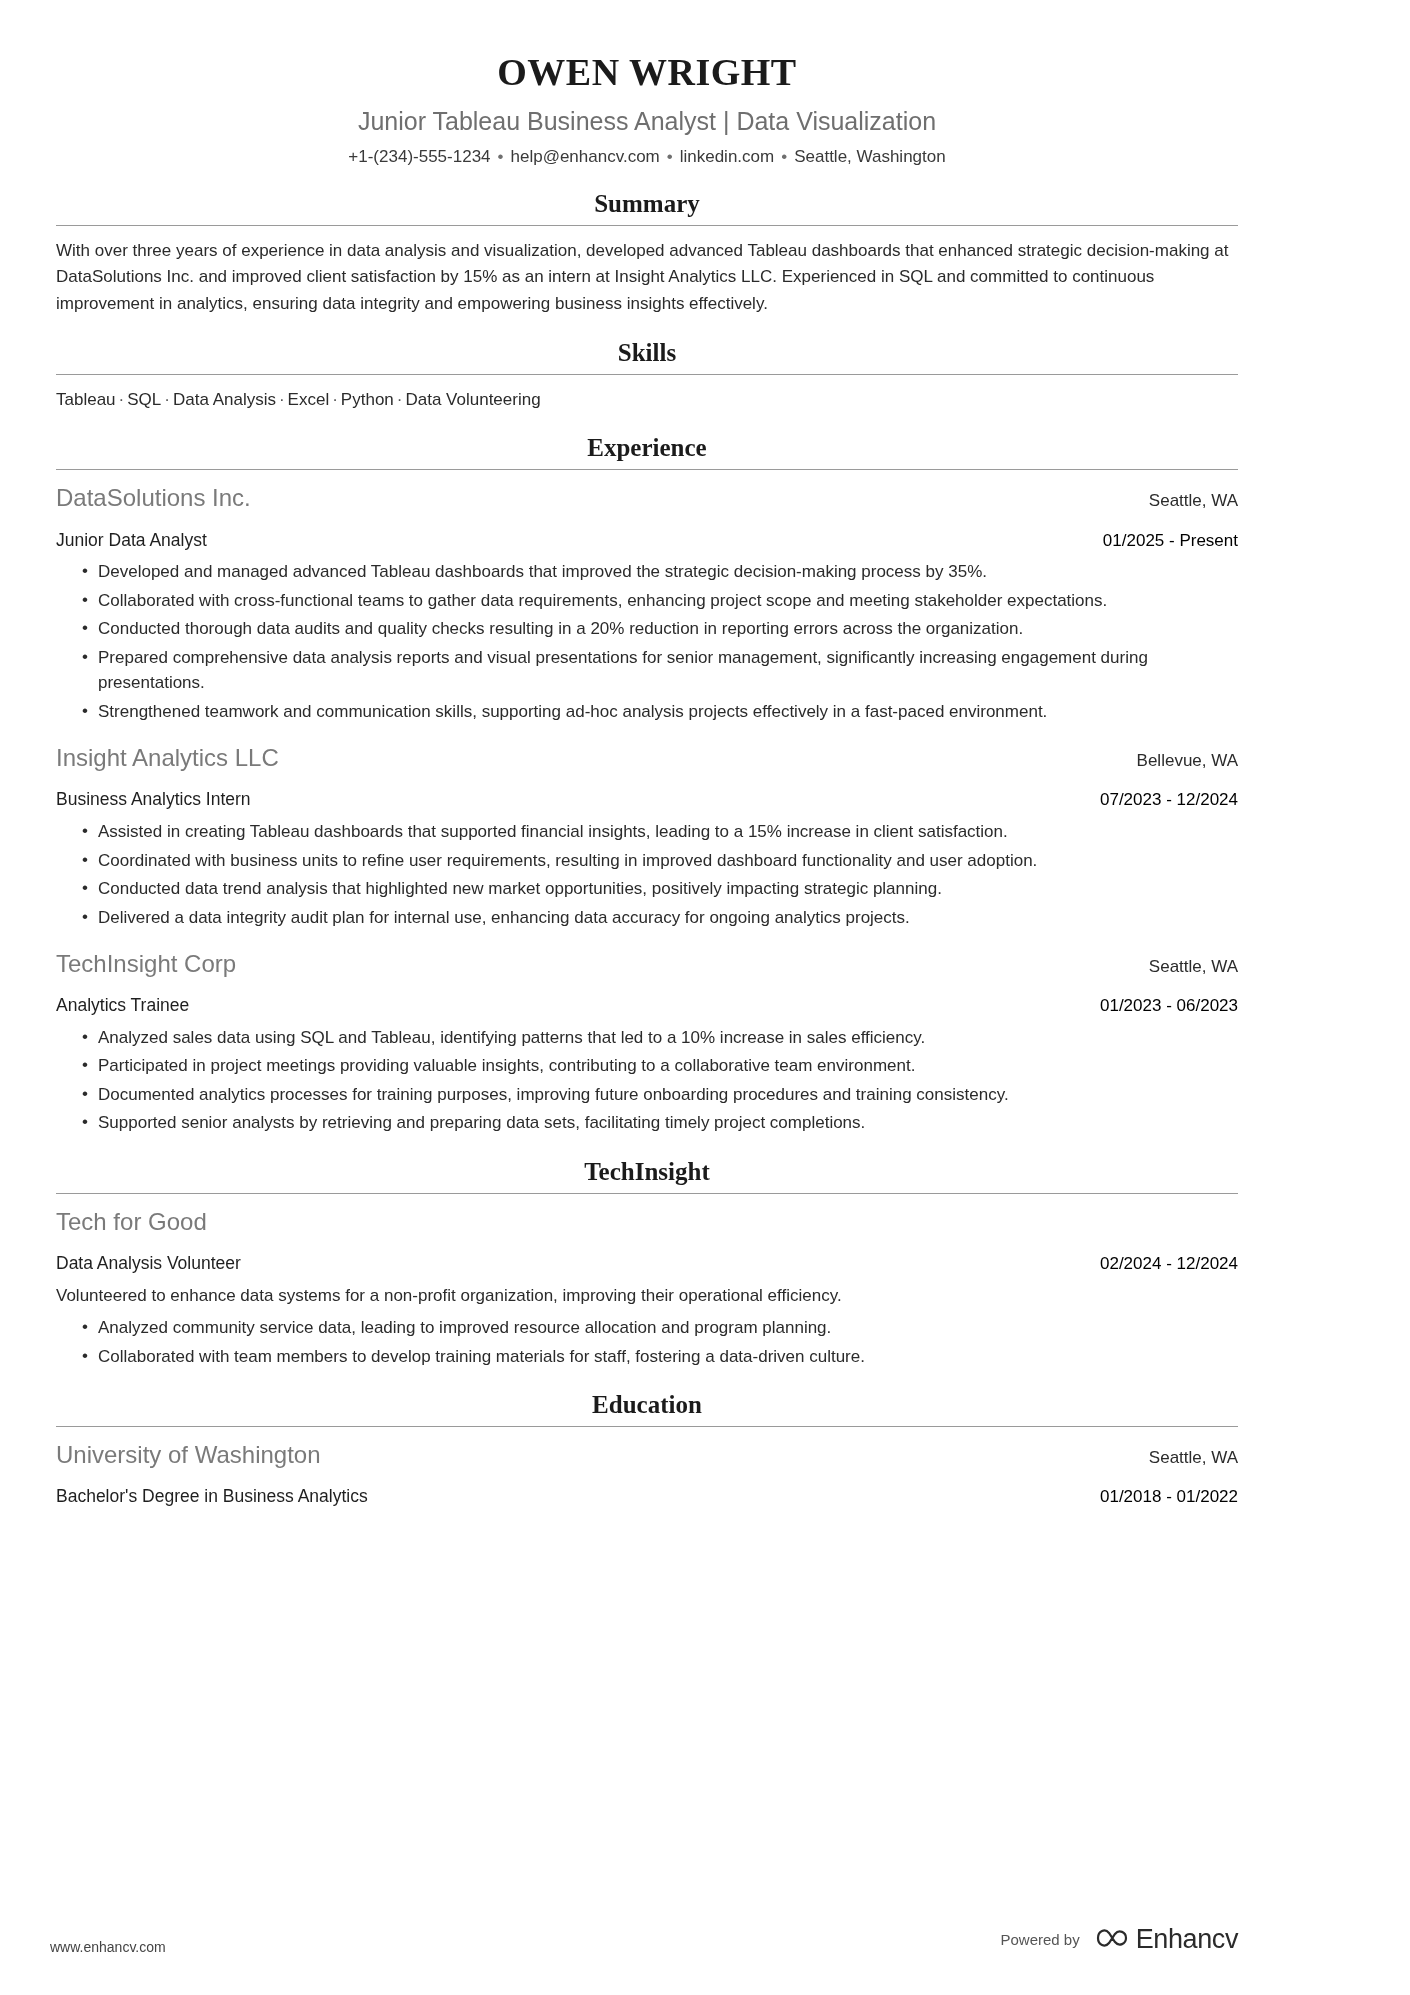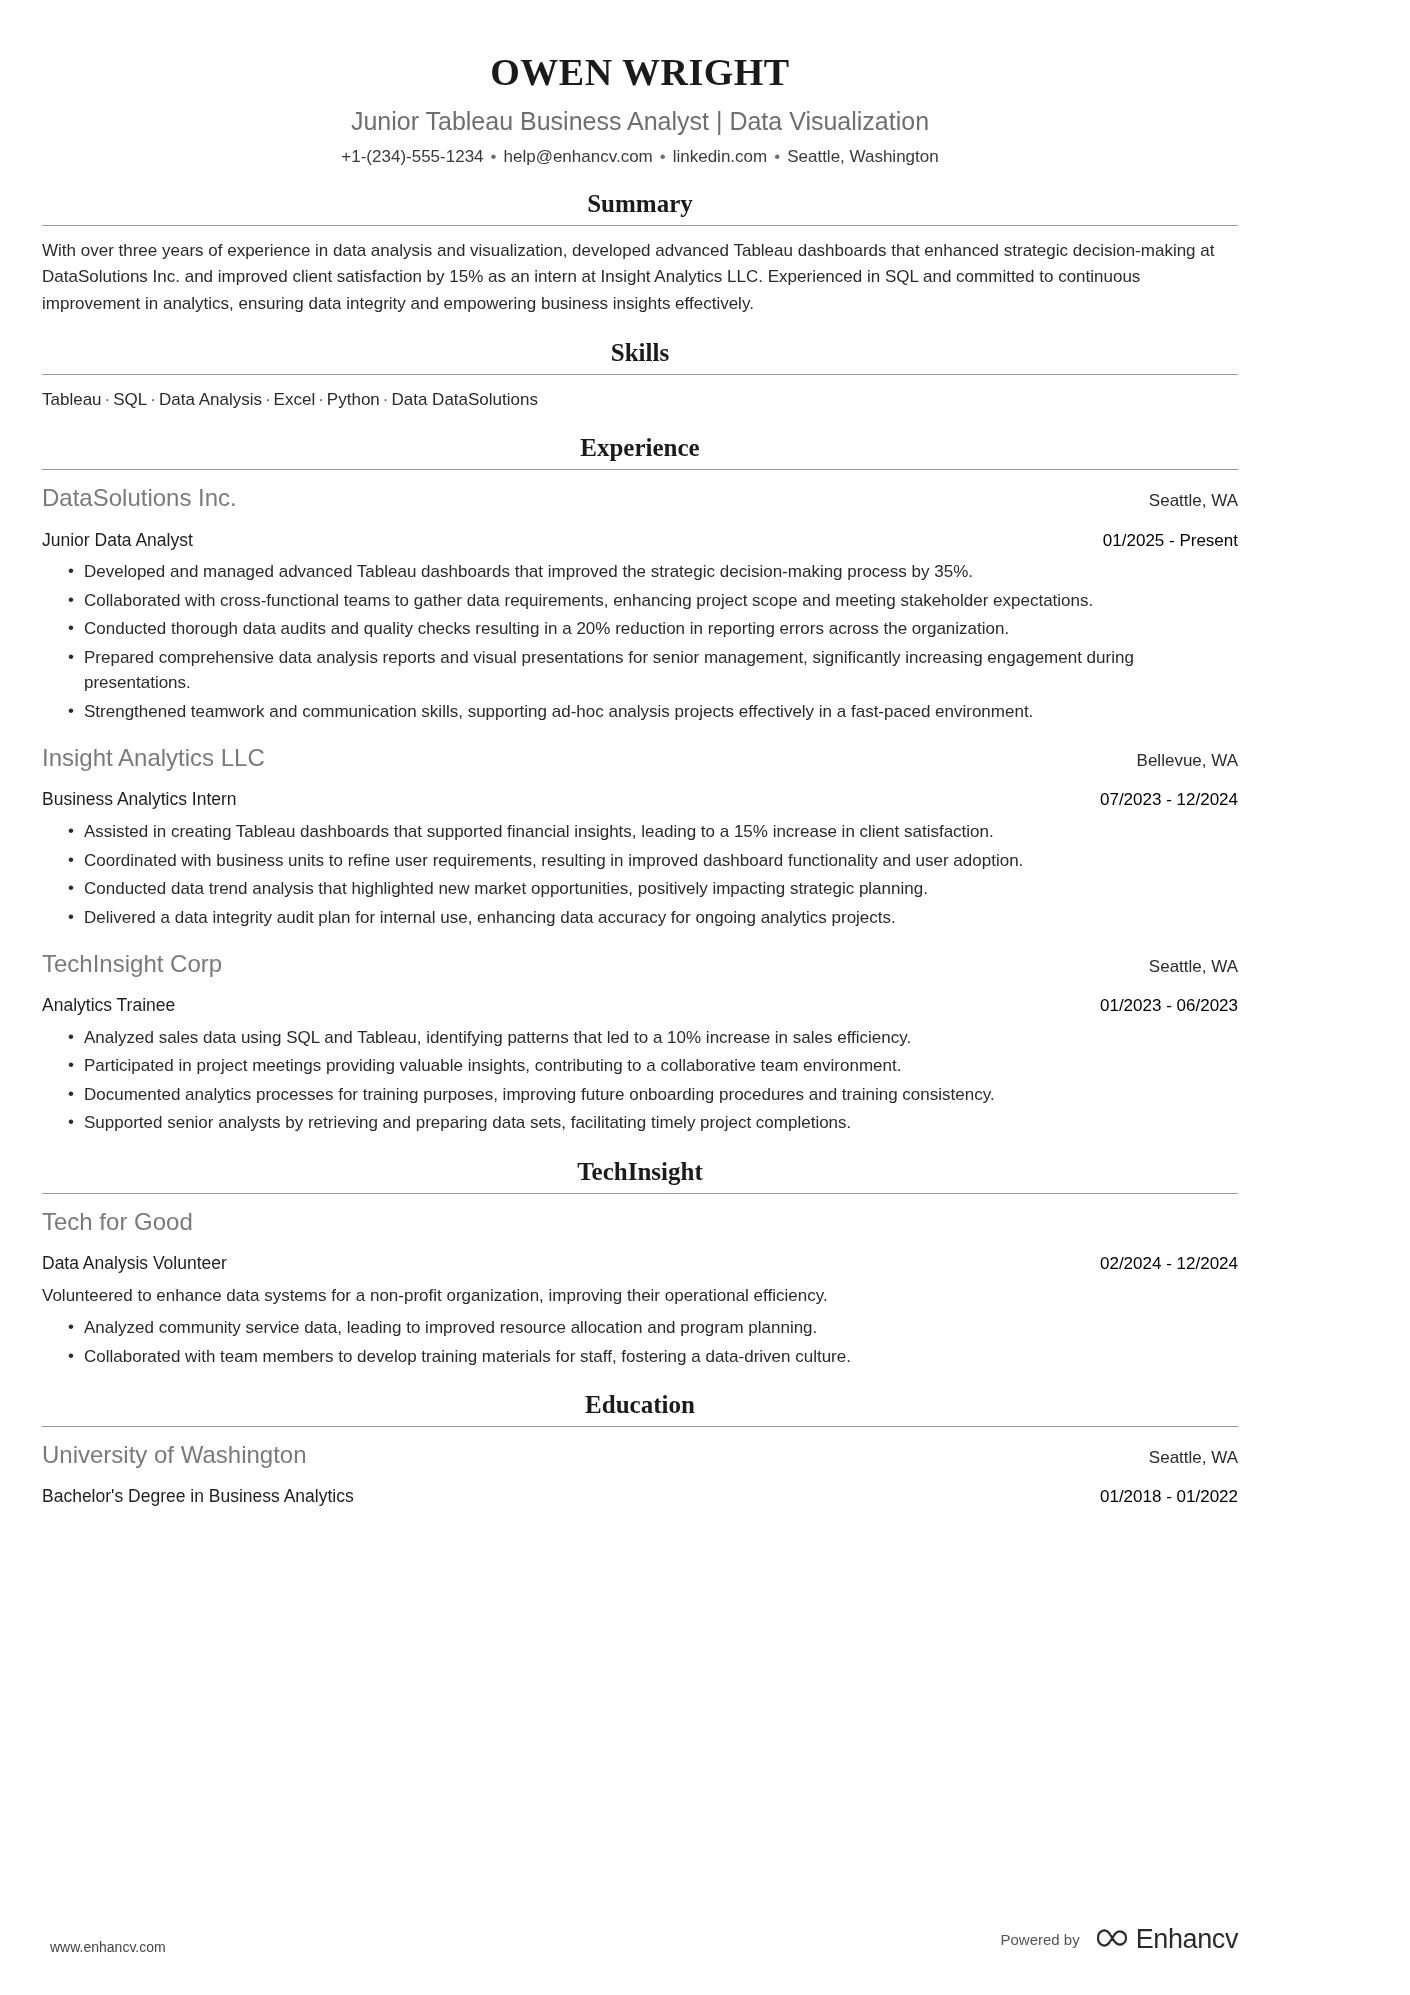--- a/index.html
+++ b/index.html
@@ -10,21 +10,21 @@
   body {
     width: 1410px;
     min-height: 1995px;
     font-family: "Liberation Sans", sans-serif;
     color: #222222;
     position: relative;
   }
   .page {
     width: 1288px;
     min-height: 1995px;
-    padding: 40px 50px 0 42px;
+    padding: 40px 50px 0 56px;
     position: relative;
     border-radius: 18px;
   }
 
   
   .header { text-align: center; margin-top: 10px; }
   .name {
     font-family: "Liberation Serif", serif;
     font-size: 38px;
     font-weight: bold;
@@ -189,21 +189,21 @@
 
   <div class="section">
     <div class="section-title">Summary</div>
     <div class="rule"></div>
     <div class="summary-text">With over three years of experience in data analysis and visualization, developed advanced Tableau dashboards that enhanced strategic decision-making at DataSolutions Inc. and improved client satisfaction by 15% as an intern at Insight Analytics LLC. Experienced in SQL and committed to continuous improvement in analytics, ensuring data integrity and empowering business insights effectively.</div>
   </div>
 
   <div class="section">
     <div class="section-title">Skills</div>
     <div class="rule"></div>
-    <div class="skills-text" id="skills-list"><span>Tableau</span><span class="dot">·</span><span>SQL</span><span class="dot">·</span><span>Data Analysis</span><span class="dot">·</span><span>Excel</span><span class="dot">·</span><span>Python</span><span class="dot">·</span><span>Data DataSolutions</span></div>
+    <div class="skills-text" id="skills-list"><span>Tableau</span><span class="dot">·</span><span>SQL</span><span class="dot">·</span><span>Data Analysis</span><span class="dot">·</span><span>Excel</span><span class="dot">·</span><span>Python</span><span class="dot">·</span><span>Data Volunteering</span></div>
   </div>
 
   <div class="section">
     <div class="section-title">Experience</div>
     <div class="rule"></div>
     <div id="experience-entries">
         <div class="entry">
           <div class="entry-row">
             <div class="org">DataSolutions Inc.</div>
             <div class="loc">Seattle, WA</div>

